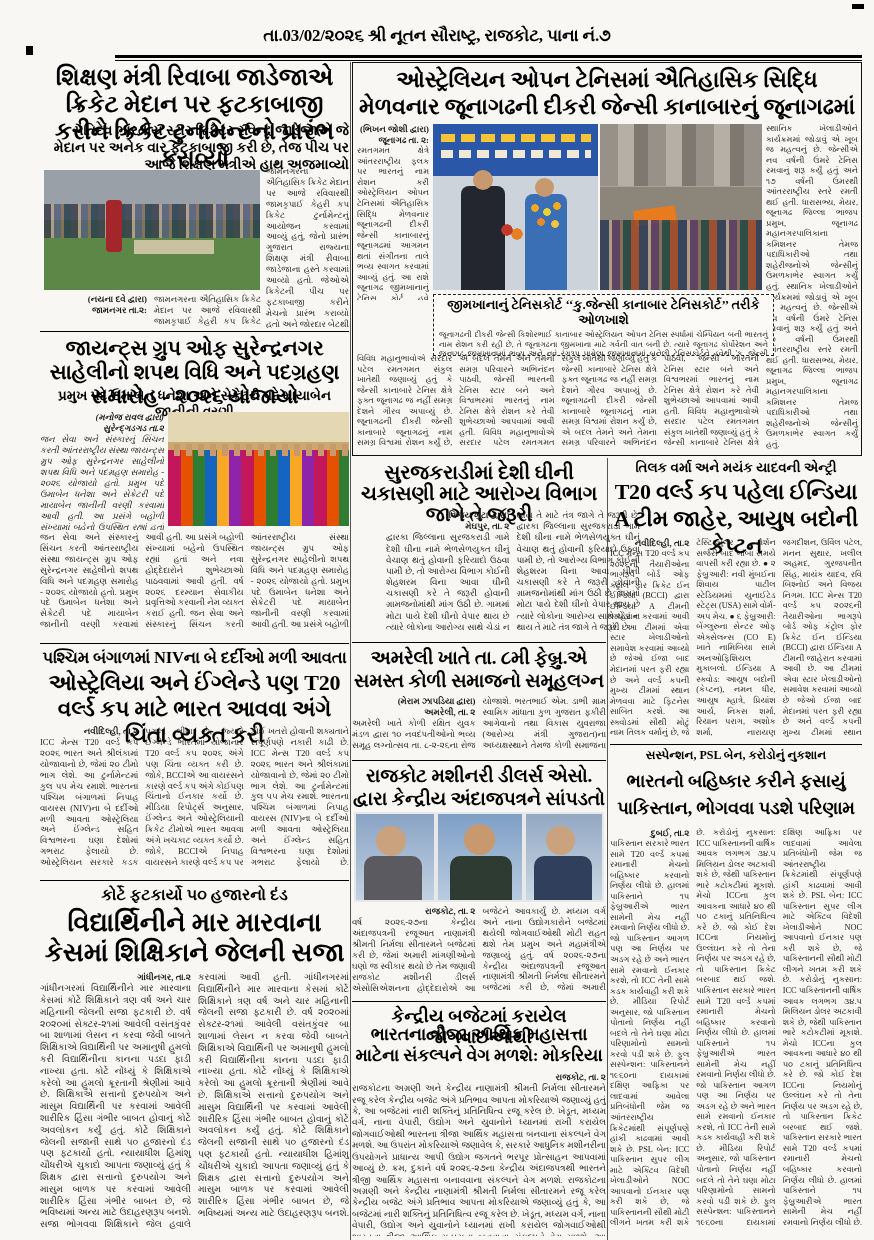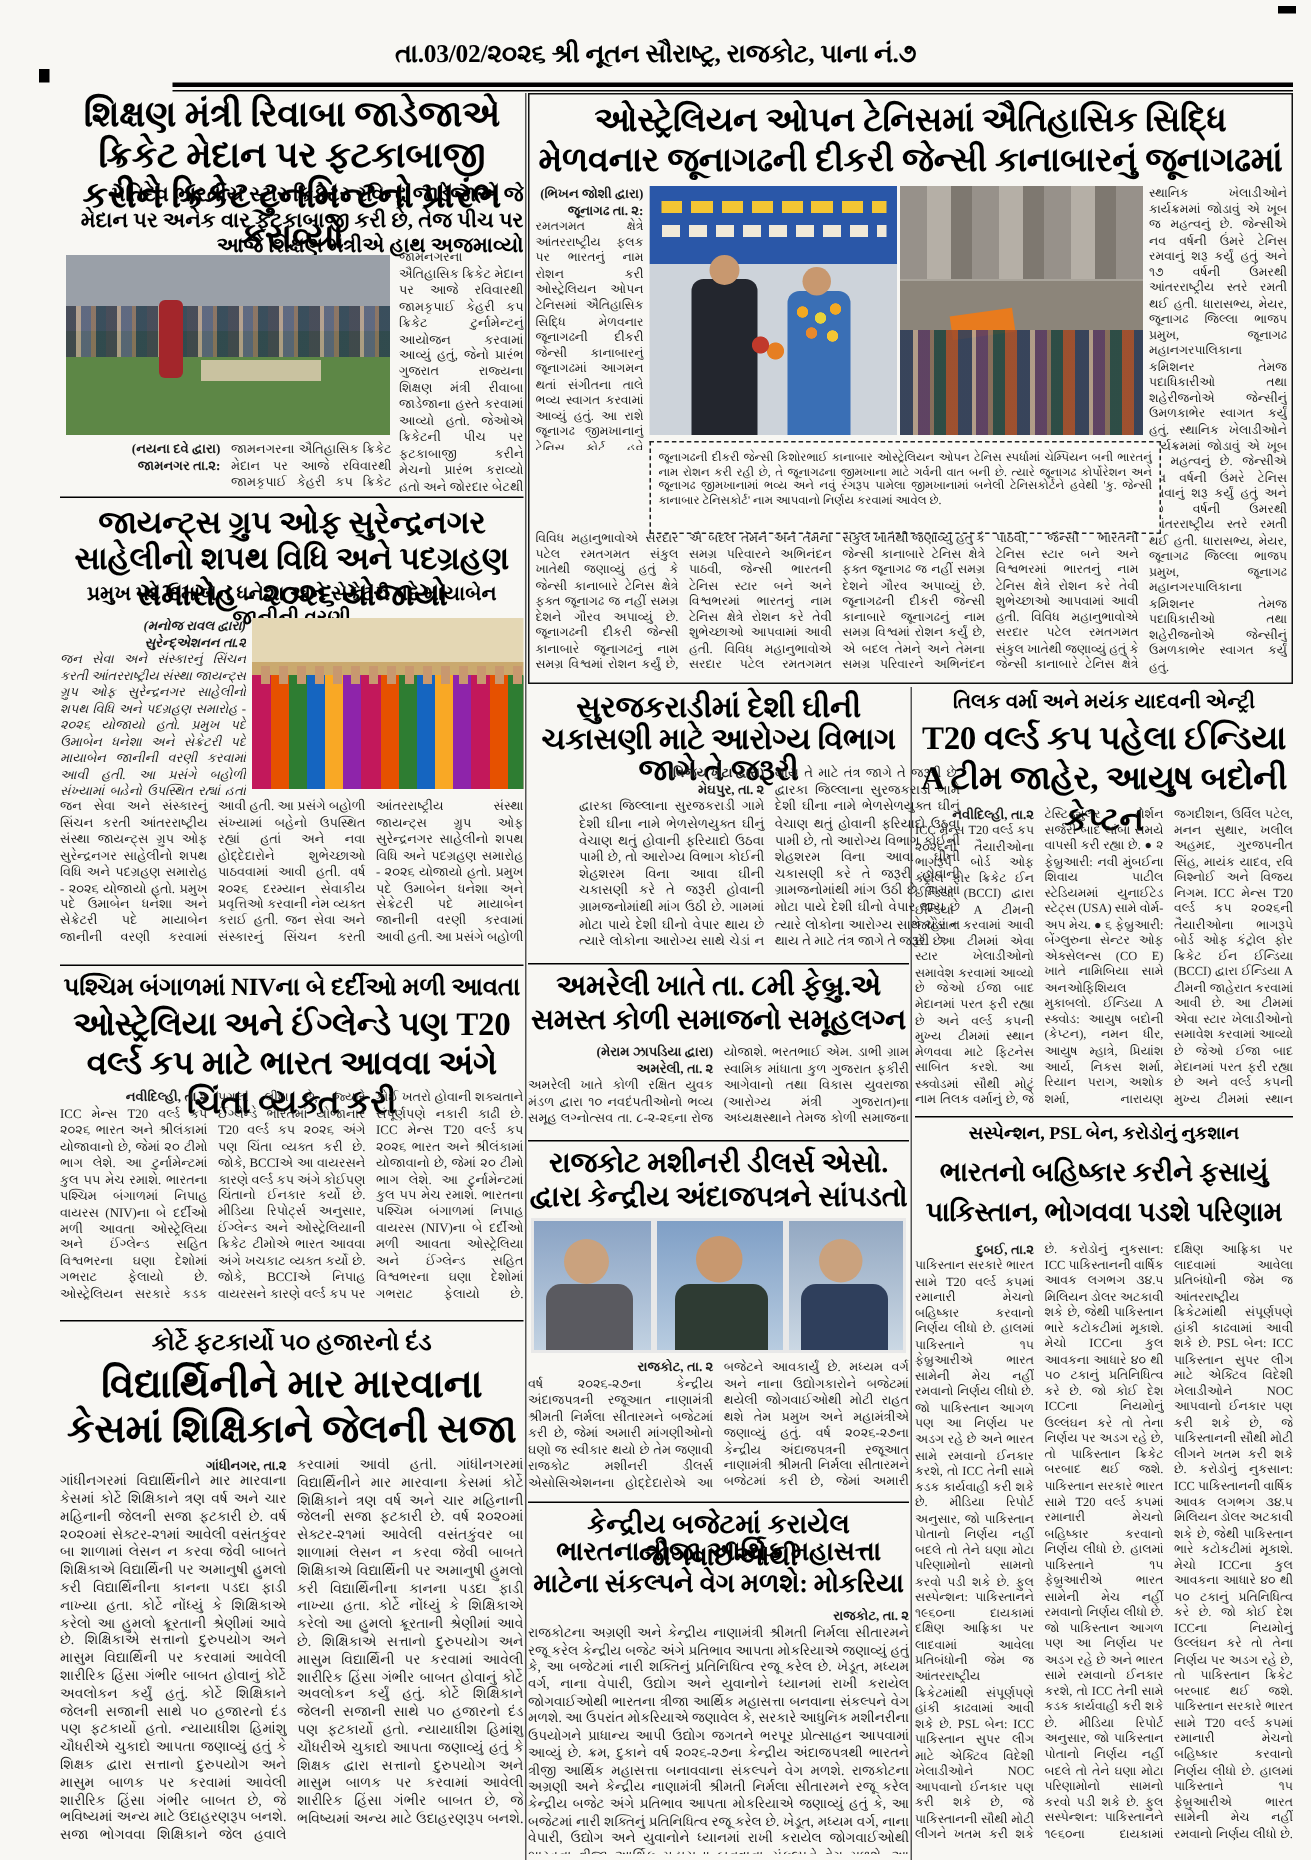--- a/index.html
+++ b/index.html
@@ -49,21 +49,21 @@
   <span class="dl">જામનગર તા.૨:</span>
   <span>જામનગરના ઐતિહાસિક ક્રિકેટ મેદાન પર આજે રવિવારથી જામકૃપાઈ કેહરી કપ ક્રિકેટ ટુર્નામેન્ટનું આયોજન કરવામાં આવ્યું હતું, જેનો પ્રારંભ ગુજરાત રાજ્યના શિક્ષણ મંત્રી રીવાબા જાડેજાના હસ્તે કરવામાં આવ્યો હતો. જેઓએ ક્રિકેટની પીચ પર ફટકાબાજી કરીને મેચનો પ્રારંભ કરાવ્યો હતો અને જોરદાર બેટથી ફટકાબાજી કરી હતી. ક્રિકેટ ખેલાડીઓને તેમણે તાળીઓના ગડગડાટથી વધાવ્યા હતા અને 'જામ થી કુછ કમ નહિ'નો સંદેશો આપ્યો હતો.</span>
 </div>
 
 <div class="abs rule" style="left:40px;top:331px;width:309px;height:1px;"></div>
 
 <div class="abs hl" style="left:40px;top:336px;width:309px;font-size:21px;line-height:24px;">જાયન્ટ્સ ગ્રુપ ઓફ સુરેન્દ્રનગર સાહેલીનો શપથ વિધિ અને પદગ્રહણ સમારોહ - ૨૦૨૬ યોજાયો</div>
 <div class="abs sub" style="left:40px;top:388px;width:309px;font-size:13.5px;line-height:16px;">પ્રમુખ પદે ઉમાબેન ધનેશા અને સેક્રેટરી પદે માયાબેન જાનીની વરણી</div>
 <div class="abs body" style="left:40px;top:412px;width:124px;height:118px;font-size:8.6px;font-style:italic;">
   <span class="credit">(મનોજ રાવલ દ્વારા)</span>
-  <span class="dl">સુરેન્દ્એશનન તા.૨</span>
+  <span class="dl">સુરેન્દ્ગડગડ તા.૨</span>
   <span>જન સેવા અને સંસ્કારનું સિંચન કરતી આંતરરાષ્ટ્રીય સંસ્થા જાયન્ટ્સ ગ્રુપ ઓફ સુરેન્દ્રનગર સાહેલીનો શપથ વિધિ અને પદગ્રહણ સમારોહ - ૨૦૨૬ યોજાયો હતો. પ્રમુખ પદે ઉમાબેન ધનેશા અને સેક્રેટરી પદે માયાબેન જાનીની વરણી કરવામાં આવી હતી. આ પ્રસંગે બહોળી સંખ્યામાં બહેનો ઉપસ્થિત રહ્યાં હતાં અને નવા હોદ્દેદારોને શુભેચ્છાઓ પાઠવવામાં આવી હતી. વર્ષ ૨૦૨૬ દરમ્યાન સેવાકીય પ્રવૃત્તિઓ કરવાની નેમ વ્યક્ત કરાઈ હતી.</span>
 </div>
 <div class="abs photo" style="left:168px;top:412px;width:181px;height:114px;background:linear-gradient(#e4d7b4 0 26%,#caa96e 26% 34%,#7a5a43 34% 100%);">
   <div class="abs" style="left:0;top:38px;width:181px;height:76px;background:repeating-linear-gradient(90deg,#c2185b 0 13px,#e65100 13px 25px,#2e7d32 25px 37px,#1565c0 37px 49px,#f9a825 49px 61px,#8e24aa 61px 73px);"></div>
   <div class="abs" style="left:0;top:32px;width:181px;height:12px;background:repeating-linear-gradient(90deg,transparent 0 6px,#c8986f 6px 12px);"></div>
 </div>
 <div class="abs body c3" style="left:40px;top:532px;width:309px;height:108px;font-size:8.6px;">
   <span>જન સેવા અને સંસ્કારનું સિંચન કરતી આંતરરાષ્ટ્રીય સંસ્થા જાયન્ટ્સ ગ્રુપ ઓફ સુરેન્દ્રનગર સાહેલીનો શપથ વિધિ અને પદગ્રહણ સમારોહ - ૨૦૨૬ યોજાયો હતો. પ્રમુખ પદે ઉમાબેન ધનેશા અને સેક્રેટરી પદે માયાબેન જાનીની વરણી કરવામાં આવી હતી. આ પ્રસંગે બહોળી સંખ્યામાં બહેનો ઉપસ્થિત રહ્યાં હતાં અને નવા હોદ્દેદારોને શુભેચ્છાઓ પાઠવવામાં આવી હતી. વર્ષ ૨૦૨૬ દરમ્યાન સેવાકીય પ્રવૃત્તિઓ કરવાની નેમ વ્યક્ત કરાઈ હતી. જન સેવા અને સંસ્કારનું સિંચન કરતી આંતરરાષ્ટ્રીય સંસ્થા જાયન્ટ્સ ગ્રુપ ઓફ સુરેન્દ્રનગર સાહેલીનો શપથ વિધિ અને પદગ્રહણ સમારોહ - ૨૦૨૬ યોજાયો હતો. પ્રમુખ પદે ઉમાબેન ધનેશા અને સેક્રેટરી પદે માયાબેન જાનીની વરણી કરવામાં આવી હતી. આ પ્રસંગે બહોળી સંખ્યામાં બહેનો ઉપસ્થિત રહ્યાં હતાં અને નવા હોદ્દેદારોને શુભેચ્છાઓ પાઠવવામાં આવી હતી. વર્ષ ૨૦૨૬ દરમ્યાન સેવાકીય પ્રવૃત્તિઓ કરવાની નેમ વ્યક્ત કરાઈ હતી.</span>
 </div>
 
@@ -105,20 +105,21 @@
 </div>
 <div class="abs photo" style="left:600px;top:124px;width:162px;height:166px;background:linear-gradient(#a9a49b 0 38%,#8c857a 38% 58%,#6f6a60 58% 100%);">
   <div class="abs" style="left:0;top:0;width:162px;height:62px;background:repeating-linear-gradient(90deg,#97918a 0 18px,#b5afa6 18px 34px,#7e7870 34px 48px);"></div>
   <div class="abs" style="left:34px;top:84px;width:42px;height:16px;background:#e87b1e;transform:rotate(-8deg);"></div>
   <div class="abs" style="left:0;top:96px;width:162px;height:70px;background:repeating-linear-gradient(90deg,#32405a 0 9px,#b9a28c 9px 12px,#5d3f63 12px 20px,#8a6f5a 20px 23px,#274a43 23px 31px,#a34e2a 31px 39px);opacity:.9;"></div>
 </div>
 <div class="abs body" style="left:766px;top:124px;width:92px;height:326px;font-size:8.3px;">
   <span>સ્થાનિક ખેલાડીઓને કાર્યક્રમમાં જોડાવું એ ખૂબ જ મહત્વનું છે. જેન્સીએ નવ વર્ષની ઉંમરે ટેનિસ રમવાનું શરૂ કર્યું હતું અને ૧૭ વર્ષની ઉંમરથી આંતરરાષ્ટ્રીય સ્તરે રમતી થઈ હતી. ધારાસભ્ય, મેયર, જૂનાગઢ જિલ્લા ભાજપ પ્રમુખ, જૂનાગઢ મહાનગરપાલિકાના કમિશનર તેમજ પદાધિકારીઓ તથા શહેરીજનોએ જેન્સીનું ઉમળકાભેર સ્વાગત કર્યું હતું. સ્થાનિક ખેલાડીઓને કાર્યક્રમમાં જોડાવું એ ખૂબ જ મહત્વનું છે. જેન્સીએ નવ વર્ષની ઉંમરે ટેનિસ રમવાનું શરૂ કર્યું હતું અને ૧૭ વર્ષની ઉંમરથી આંતરરાષ્ટ્રીય સ્તરે રમતી થઈ હતી. ધારાસભ્ય, મેયર, જૂનાગઢ જિલ્લા ભાજપ પ્રમુખ, જૂનાગઢ મહાનગરપાલિકાના કમિશનર તેમજ પદાધિકારીઓ તથા શહેરીજનોએ જેન્સીનું ઉમળકાભેર સ્વાગત કર્યું હતું.</span>
 </div>
 <div class="abs capbox" style="left:433px;top:294px;width:329px;height:54px;">
+  <div class="t">જીમખાનાનું ટેનિસકોર્ટ ‘‘કુ.જેન્સી કાનાબાર ટેનિસકોર્ટ’’ તરીકે ઓળખાશે</div>
   <div class="b"><span>જૂનાગઢની દીકરી જેન્સી કિશોરભાઈ કાનાબાર ઓસ્ટ્રેલિયન ઓપન ટેનિસ સ્પર્ધામાં ચેમ્પિયન બની ભારતનું નામ રોશન કરી રહી છે, તે જૂનાગઢના જીમખાના માટે ગર્વની વાત બની છે. ત્યારે જૂનાગઢ કોર્પોરેશન અને જૂનાગઢ જીમખાનામાં ભવ્ય અને નવું રંગરૂપ પામેલા જીમખાનામાં બનેલી ટેનિસકોર્ટને હવેથી 'કુ. જેન્સી કાનાબાર ટેનિસકોર્ટ' નામ આપવાનો નિર્ણય કરવામાં આવેલ છે.</span></div>
 </div>
 <div class="abs body c4" style="left:357px;top:354px;width:402px;height:96px;font-size:8.3px;">
   <span>વિવિધ મહાનુભાવોએ સરદાર પટેલ રમતગમત સંકુલ ખાતેથી જણાવ્યું હતું કે જેન્સી કાનાબારે ટેનિસ ક્ષેત્રે ફક્ત જૂનાગઢ જ નહીં સમગ્ર દેશને ગૌરવ અપાવ્યું છે. જૂનાગઢની દીકરી જેન્સી કાનાબારે જૂનાગઢનું નામ સમગ્ર વિશ્વમાં રોશન કર્યું છે, એ બદલ તેમને અને તેમના સમગ્ર પરિવારને અભિનંદન પાઠવી, જેન્સી ભારતની ટેનિસ સ્ટાર બને અને વિશ્વભરમાં ભારતનું નામ ટેનિસ ક્ષેત્રે રોશન કરે તેવી શુભેચ્છાઓ આપવામાં આવી હતી. વિવિધ મહાનુભાવોએ સરદાર પટેલ રમતગમત સંકુલ ખાતેથી જણાવ્યું હતું કે જેન્સી કાનાબારે ટેનિસ ક્ષેત્રે ફક્ત જૂનાગઢ જ નહીં સમગ્ર દેશને ગૌરવ અપાવ્યું છે. જૂનાગઢની દીકરી જેન્સી કાનાબારે જૂનાગઢનું નામ સમગ્ર વિશ્વમાં રોશન કર્યું છે, એ બદલ તેમને અને તેમના સમગ્ર પરિવારને અભિનંદન પાઠવી, જેન્સી ભારતની ટેનિસ સ્ટાર બને અને વિશ્વભરમાં ભારતનું નામ ટેનિસ ક્ષેત્રે રોશન કરે તેવી શુભેચ્છાઓ આપવામાં આવી હતી. વિવિધ મહાનુભાવોએ સરદાર પટેલ રમતગમત સંકુલ ખાતેથી જણાવ્યું હતું કે જેન્સી કાનાબારે ટેનિસ ક્ષેત્રે ફક્ત જૂનાગઢ જ નહીં સમગ્ર દેશને ગૌરવ અપાવ્યું છે. જૂનાગઢની દીકરી જેન્સી કાનાબારે જૂનાગઢનું નામ સમગ્ર વિશ્વમાં રોશન કર્યું છે, એ બદલ તેમને અને તેમના સમગ્ર પરિવારને અભિનંદન પાઠવી, જેન્સી ભારતની ટેનિસ સ્ટાર બને અને વિશ્વભરમાં ભારતનું નામ ટેનિસ ક્ષેત્રે રોશન કરે તેવી શુભેચ્છાઓ આપવામાં આવી હતી.</span>
 </div>
 
 <div class="abs hl" style="left:352px;top:462px;width:254px;font-size:20px;line-height:21px;">સુરજકરાડીમાં દેશી ઘીની ચકાસણી માટે આરોગ્ય વિભાગ જાગે તે જરૂરી</div>
 <div class="abs body c2" style="left:352px;top:510px;width:254px;height:128px;font-size:8.8px;padding-left:34px;">
   <span class="credit">(વિજય ખુંટા દ્વારા)</span>
   <span class="dl">મેઘપુર, તા. ૨</span>

